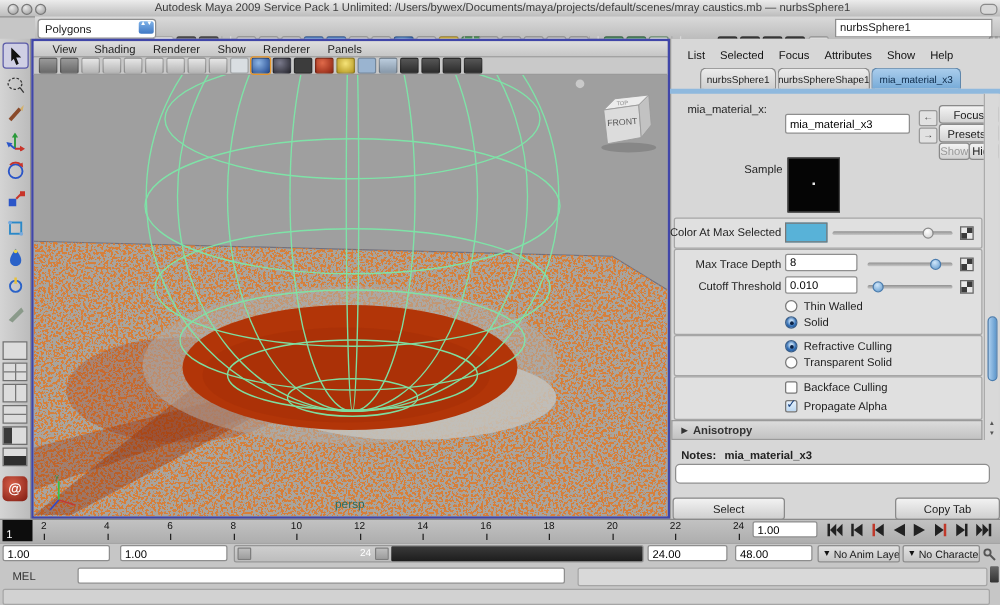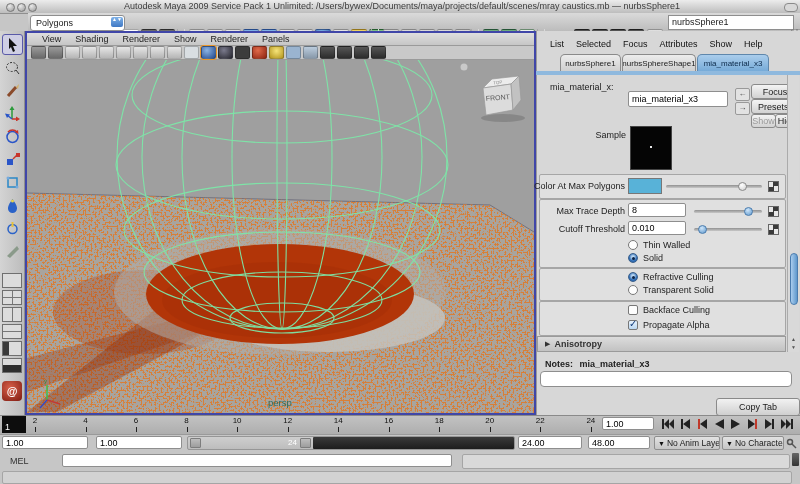--- a/index.html
+++ b/index.html
@@ -434,21 +434,21 @@
   <div class="abs ae-btn" style="left:751px;top:99px;width:46px;height:13px">Presets*</div>
   <div class="abs ae-btn" style="left:751px;top:114px;width:23px;height:12px;color:#999">Show</div>
   <div class="abs ae-btn" style="left:775px;top:114px;width:22px;height:12px">Hide</div>
 
   <div class="abs attr-label" style="left:560px;top:130px;width:66px">Sample</div>
   <div class="abs" style="left:630px;top:126px;width:40px;height:42px;background:#050505;border:1px solid #444">
     <div style="position:absolute;left:19px;top:19px;width:2px;height:2px;background:#e8e8e8"></div>
   </div>
 
   <div class="abs frame-box" style="top:174px;height:23px"></div>
-  <div class="abs attr-label" style="left:520px;top:181px;width:105px">Color At Max Polygons</div>
+  <div class="abs attr-label" style="left:520px;top:181px;width:105px">Color At Max Selected</div>
   <div class="abs" style="left:628px;top:178px;width:32px;height:14px;background:#58b2d8;border:1px solid #777"></div>
   <div class="slider-track" style="left:666px;top:185px;width:96px">
     <div class="slider-thumb" style="left:72px"></div>
   </div>
   <div class="map-btn" style="left:768px;top:181px"></div>
 
   <div class="abs frame-box" style="top:199px;height:67px"></div>
   <div class="abs attr-label" style="left:545px;top:206px;width:80px">Max Trace Depth</div>
   <input class="abs ae-field" style="left: 628px; top: 203px; width: 58px; height: 14px;" value="8">
   <div class="slider-track" style="left:694px;top:210px;width:68px">
@@ -490,20 +490,21 @@
     <div style="position:absolute;left:3px;bottom:10px;font-size:5px;color:#555">▲</div>
     <div style="position:absolute;left:3px;bottom:2px;font-size:5px;color:#555">▼</div>
   </div>
 
   <div class="abs" style="left:545px;top:359px;font-size:9px;font-weight:bold;color:#222">
     <span>Notes:</span>
     <span style="margin-left:4px;font-weight:bold">mia_material_x3</span>
   </div>
   <input class="abs ae-field" style="left: 540px; top: 371px; width: 252px; height: 16px; border-radius: 4px;">
 
+  <div class="abs ae-footer-btn" style="left:538px;width:88px">Select</div>
   <div class="abs ae-footer-btn" style="left:716px;width:82px">Copy Tab</div>
 
   <div class="abs timeslider"></div>
   <div class="abs curframe">1</div>
   <div class="abs ticks">
       <span class="tick">2</span>
       <span class="tick">4</span>
       <span class="tick">6</span>
       <span class="tick">8</span>
       <span class="tick">10</span>

